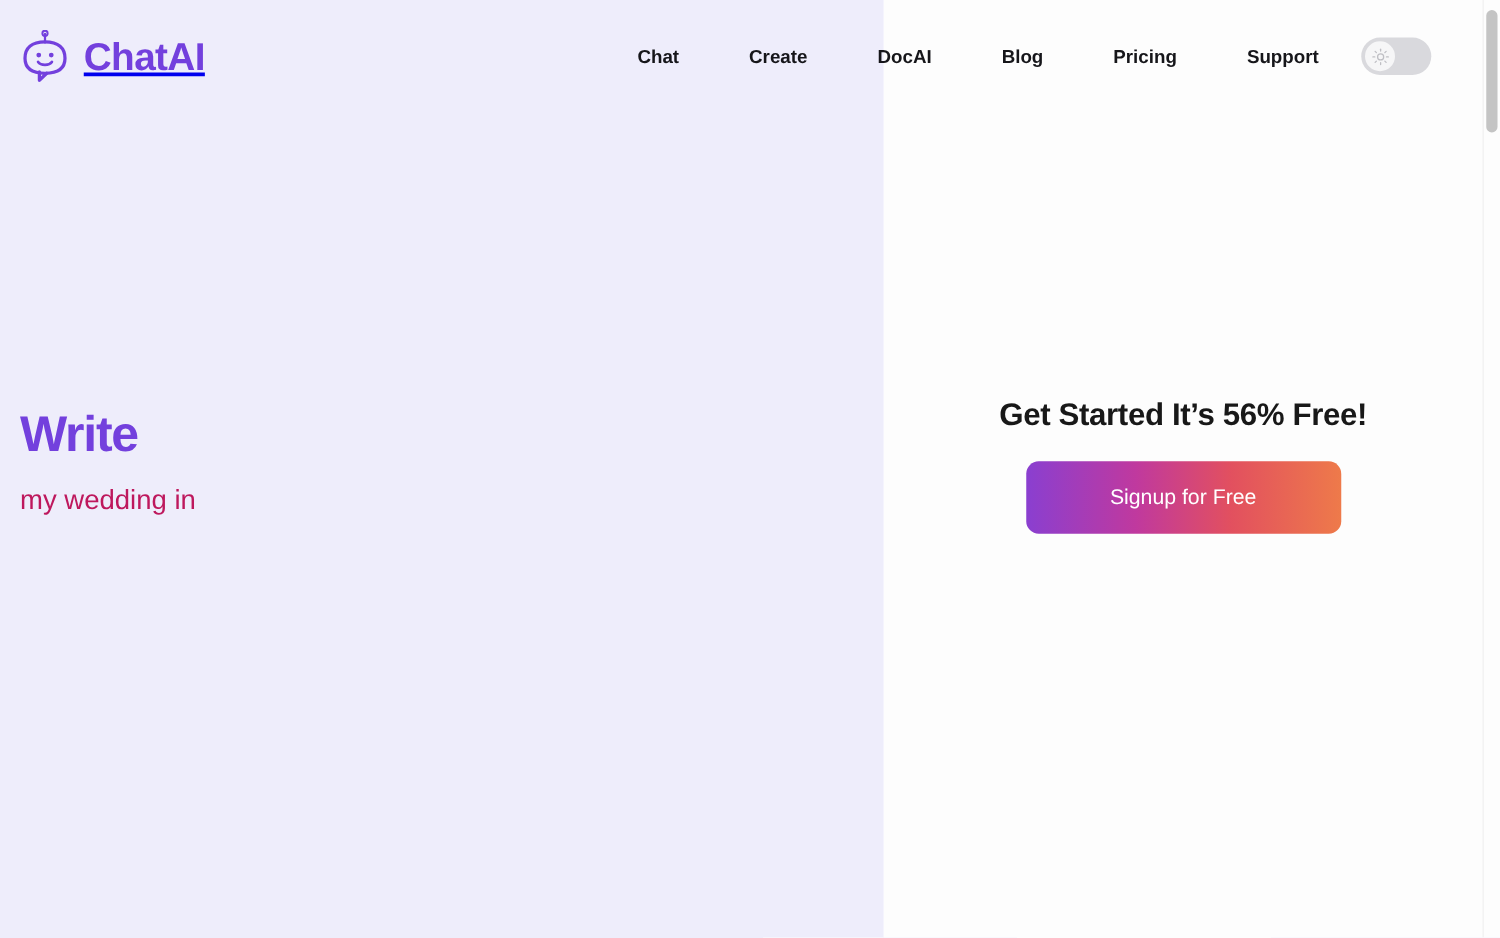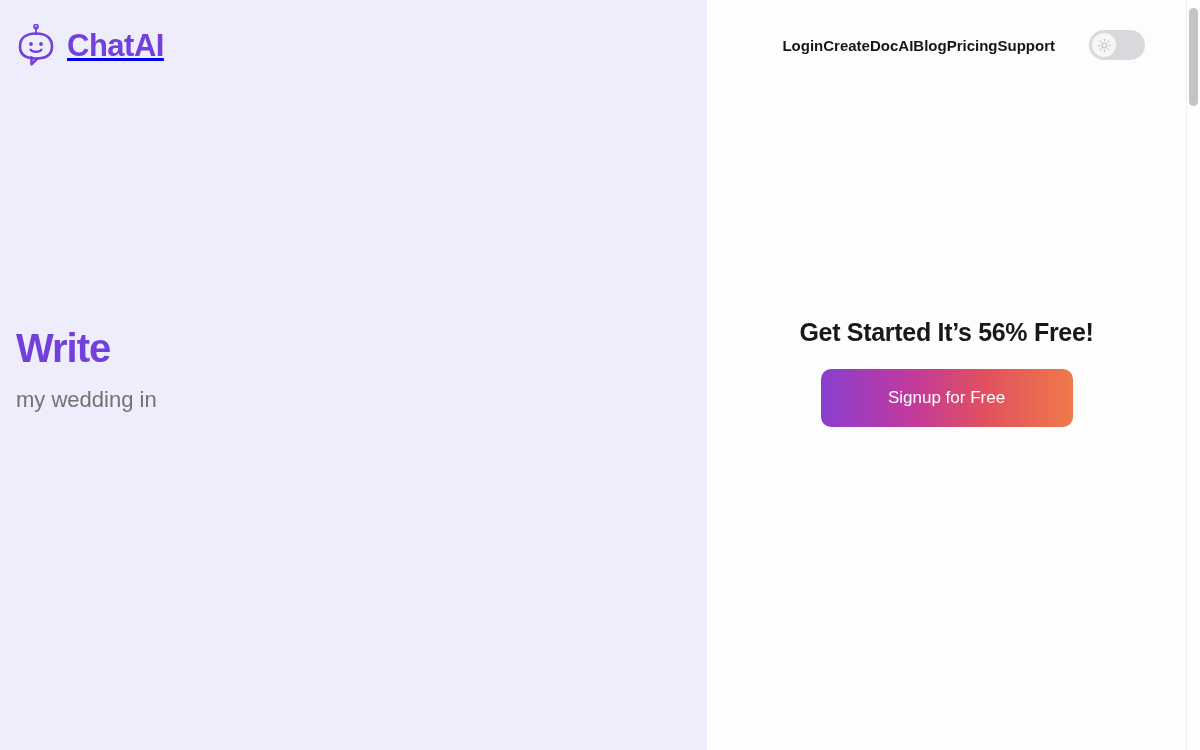--- a/index.html
+++ b/index.html
@@ -104,20 +104,21 @@
     height: 60px;
     padding-right: 41px;
   }
 
   .nav-link {
     font-size: 15px;
     font-weight: bold;
     color: #16161a;
     text-decoration: none;
     padding: 6px 0;
+    margin-left: 56px;
     white-space: nowrap;
     cursor: pointer;
   }
   .nav-link:first-child { margin-left: 0; }
 
   .theme-toggle {
     margin-left: 34px;
     width: 56px;
     height: 30px;
     border-radius: 15px;
@@ -154,21 +155,21 @@
     font-weight: bold;
     color: #7340dd;
     letter-spacing: -1px;
     line-height: 1.1;
   }
 
   .hero-sub {
     margin-top: 16px;
     font-size: 22px;
     font-weight: normal;
-    color: #737373;
+    color: #be185d;
     line-height: 1.3;
   }
 
   
   .cta {
     position: absolute;
     left: 0;
     top: 318px;
     width: 479px;
     display: flex;
@@ -257,21 +258,21 @@
           <circle cx="15" cy="20" r="1.9" fill="#7340dd"></circle>
           <circle cx="25" cy="20" r="1.9" fill="#7340dd"></circle>
 
           <path d="M14.5 25.6 C16.6 28.6 23.4 28.6 25.5 25.6" stroke="#7340dd" stroke-width="2.2" fill="none" stroke-linecap="round"></path>
         </svg>
       </span>
       <span class="brand-name">ChatAI</span>
     </a>
 
     <nav class="nav">
-      <a class="nav-link" href="#">Login</a>
+      <a class="nav-link" href="#">Chat</a>
       <a class="nav-link" href="#">Create</a>
       <a class="nav-link" href="#">DocAI</a>
       <a class="nav-link" href="#">Blog</a>
       <a class="nav-link" href="#">Pricing</a>
       <a class="nav-link" href="#">Support</a>
 
       <button class="theme-toggle">
         <span class="toggle-knob">
           <svg class="sun-icon" viewBox="0 0 16 16">
             <circle cx="8" cy="8" r="2.6" fill="none" stroke="#bfbfc4" stroke-width="1.1"></circle>

